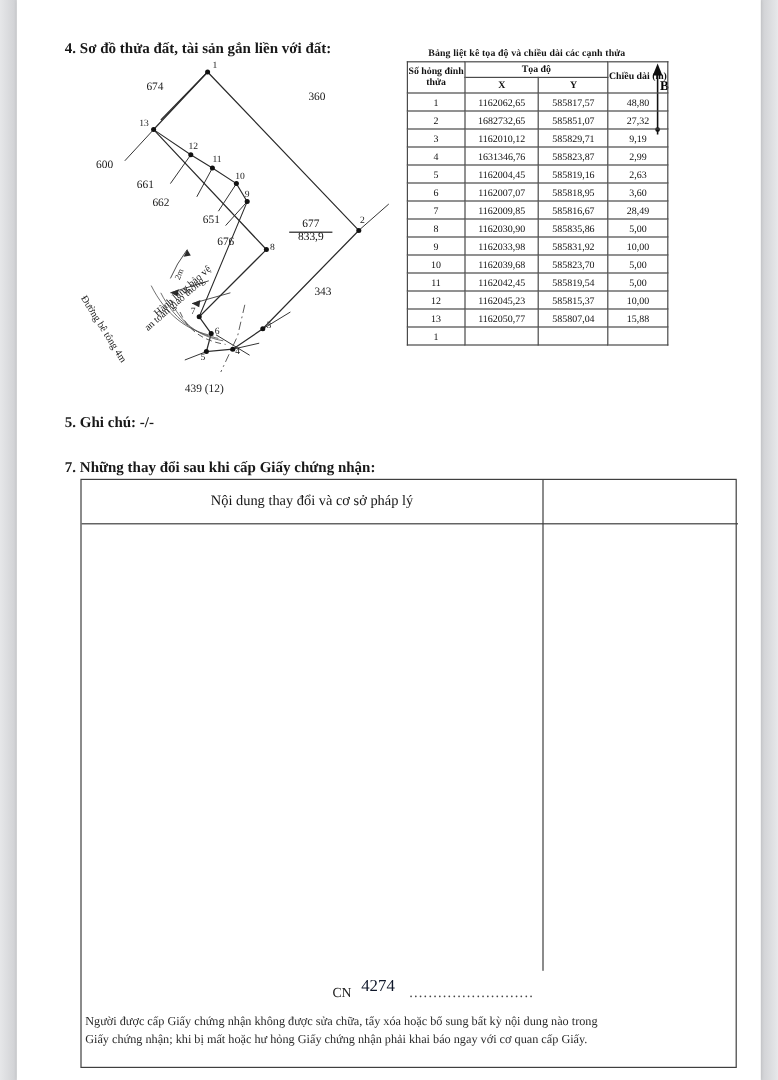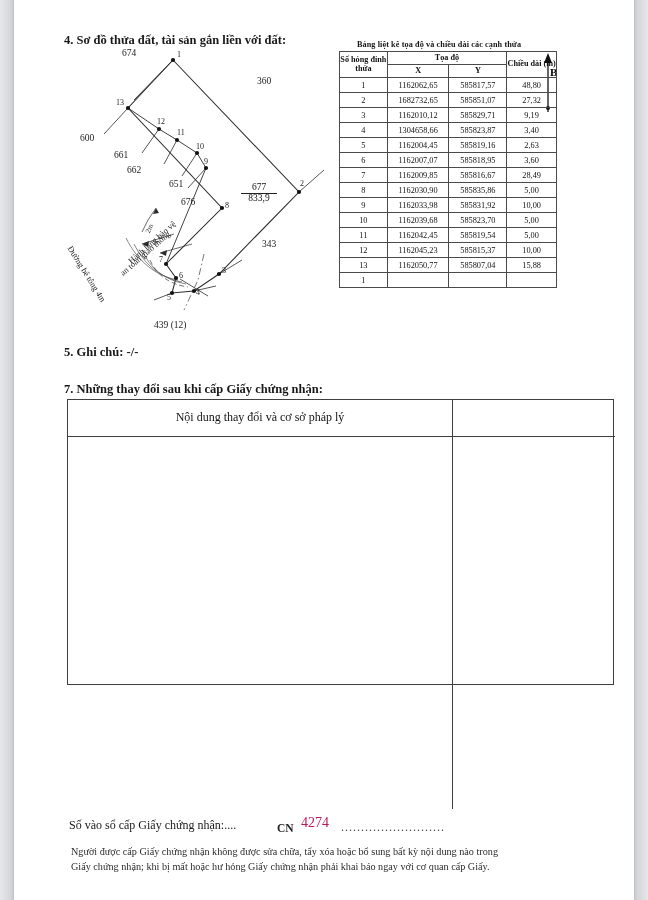--- a/index.html
+++ b/index.html
@@ -20,21 +20,20 @@
     background: linear-gradient(to right,#e6e7e9,#cfd0d3); }
   .gutter-r { position:absolute; right:0; top:0; width:14px; height:900px;
     background: linear-gradient(to left,#e6e7e9,#cfd0d3); }
 
   .sec-head {
     position: absolute;
     font-weight: bold;
     font-size: 12.5px;
     color: #181818;
     white-space: nowrap;
-    margin-left: 10px;
   }
   #h4 { left: 40px; top: 33px; }
   #h5 { left: 40px; top: 345px; }
   #h6 { left: 40px; top: 382px; }
 
   
   #diagram { position: absolute; left: 42px; top: 48px; width: 270px; height: 290px; }
   #diagram svg { display: block; }
   .dlabel {
     position: absolute; font-size: 9.5px; color: #1c1c1c;
@@ -62,36 +61,36 @@
     border: 1px solid #4a4a4a; text-align: center; padding: 0; height: 15px;
     font-weight: normal;
   }
   table.coord th { font-weight: bold; font-size: 8.2px; line-height: 1.02; }
   table.coord td.c0 { width: 48px; }
   table.coord td.c1 { width: 62px; }
   table.coord td.c2 { width: 58px; }
   table.coord td.c3 { width: 50px; }
 
   
-  #s6 { position: absolute; left: 53px; top: 399px; width: 547px; height: 286px;
+  #s6 { position: absolute; left: 53px; top: 399px; width: 547px; height: 491px;
         border: 1px solid #3f3f3f; }
   #s6 .colsplit { position:absolute; left: 384px; top:0; width:1px; height:409px; background:#3f3f3f; }
   #s6 .hdrline { position:absolute; left:0; top:36px; width:547px; height:1px; background:#3f3f3f; }
   #s6 .hcell { position:absolute; top:0; height:36px; display:flex; align-items:center;
                justify-content:center; text-align:center; font-size:12px; color:#141414;
                line-height:1.12; }
   #s6 .hcell.left { left:0; width:384px; }
   #s6 .hcell.right { left:385px; width:162px; }
 
   
   #sonum { position:absolute; left:55px; top:818px; font-size:12px; color:#1a1a1a;
            white-space:nowrap; }
-  #cn { position:absolute; left:263px; top:822px; font-size:11.5px; font-weight:bold;
+  #cn { position:absolute; left:263px; top:822px; font-size:11.5px; font-weight:normal;
         font-family:"Liberation Serif", serif; color:#222; }
-  #handnum { position:absolute; left:287px; top:815px; font-size:14px; color:#be185d;
+  #handnum { position:absolute; left:287px; top:815px; font-size:14px; color:#0f172a;
              font-family:"Liberation Serif", serif; }
   #dots2 { position:absolute; left:327px; top:820px; font-size:12px; color:#444;
            letter-spacing:1px; }
   #note { position:absolute; left:57px; top:845px; width:545px; font-size:10.2px;
           color:#2a2a2a; line-height:1.45; }
 </style>
 </head>
 <body>
 
 <div class="gutter-l"></div>
@@ -162,21 +161,21 @@
     <span class="vlabel" style="left:111px; top:245px;">5</span>
     <span class="vlabel" style="left:123px; top:223px;">6</span>
     <span class="vlabel" style="left:103px; top:207px;">7</span>
     <span class="vlabel" style="left:169px; top:153px;">8</span>
     <span class="vlabel" style="left:148px; top:109px;">9</span>
     <span class="vlabel" style="left:140px; top:94px;">10</span>
     <span class="vlabel" style="left:121px; top:80px;">11</span>
     <span class="vlabel" style="left:101px; top:69px;">12</span>
     <span class="vlabel" style="left:60px;  top:50px;">13</span>
 
-    <span class="dlabel" style="left:66px;  top:0;">674</span>
+    <span class="dlabel" style="left:66px;  top:20px;">674</span>
     <span class="dlabel" style="left:24px;  top:85px;">600</span>
     <span class="dlabel" style="left:58px;  top:102px;">661</span>
     <span class="dlabel" style="left:71px;  top:117px;">662</span>
     <span class="dlabel" style="left:113px; top:131px;">651</span>
     <span class="dlabel" style="left:125px; top:149px;">676</span>
     <span class="dlabel" style="left:201px; top:28px;">360</span>
     <span class="dlabel" style="left:206px; top:191px;">343</span>
     <span class="dlabel" style="left:98px;  top:272px;">439 (12)</span>
 
     <div class="plabel" style="left:182px; top:135px; width:42px;">
@@ -228,23 +227,23 @@
             <td class="c3">27,32</td>
           </tr>
           <tr>
             <td class="c0">3</td>
             <td class="c1">1162010,12</td>
             <td class="c2">585829,71</td>
             <td class="c3">9,19</td>
           </tr>
           <tr>
             <td class="c0">4</td>
-            <td class="c1">1304658,66</td>
+            <td class="c1">1631346,76</td>
             <td class="c2">585823,87</td>
-            <td class="c3">3,40</td>
+            <td class="c3">2,99</td>
           </tr>
           <tr>
             <td class="c0">5</td>
             <td class="c1">1162004,45</td>
             <td class="c2">585819,16</td>
             <td class="c3">2,63</td>
           </tr>
           <tr>
             <td class="c0">6</td>
             <td class="c1">1162007,07</td>
@@ -306,21 +305,20 @@
   <div class="sec-head" id="h5">5. Ghi chú: -/-</div>
 
   <div class="sec-head" id="h6">7. Những thay đổi sau khi cấp Giấy chứng nhận:</div>
 
   <div id="s6">
     <div class="hdrline"></div>
     <div class="colsplit"></div>
     <div class="hcell left">Nội dung thay đổi và cơ sở pháp lý</div>
   </div>
 
-  <div id="sonum">Số vào sổ cấp Giấy chứng nhận:....</div>
   <div id="cn">CN</div>
   <div id="handnum">4274</div>
   <div id="dots2">..........................</div>
 
   <div id="note">
     <div>Người được cấp Giấy chứng nhận không được sửa chữa, tẩy xóa hoặc bổ sung bất kỳ nội dung nào trong</div>
     <div>Giấy chứng nhận; khi bị mất hoặc hư hỏng Giấy chứng nhận phải khai báo ngay với cơ quan cấp Giấy.</div>
   </div>
 
 </div>

